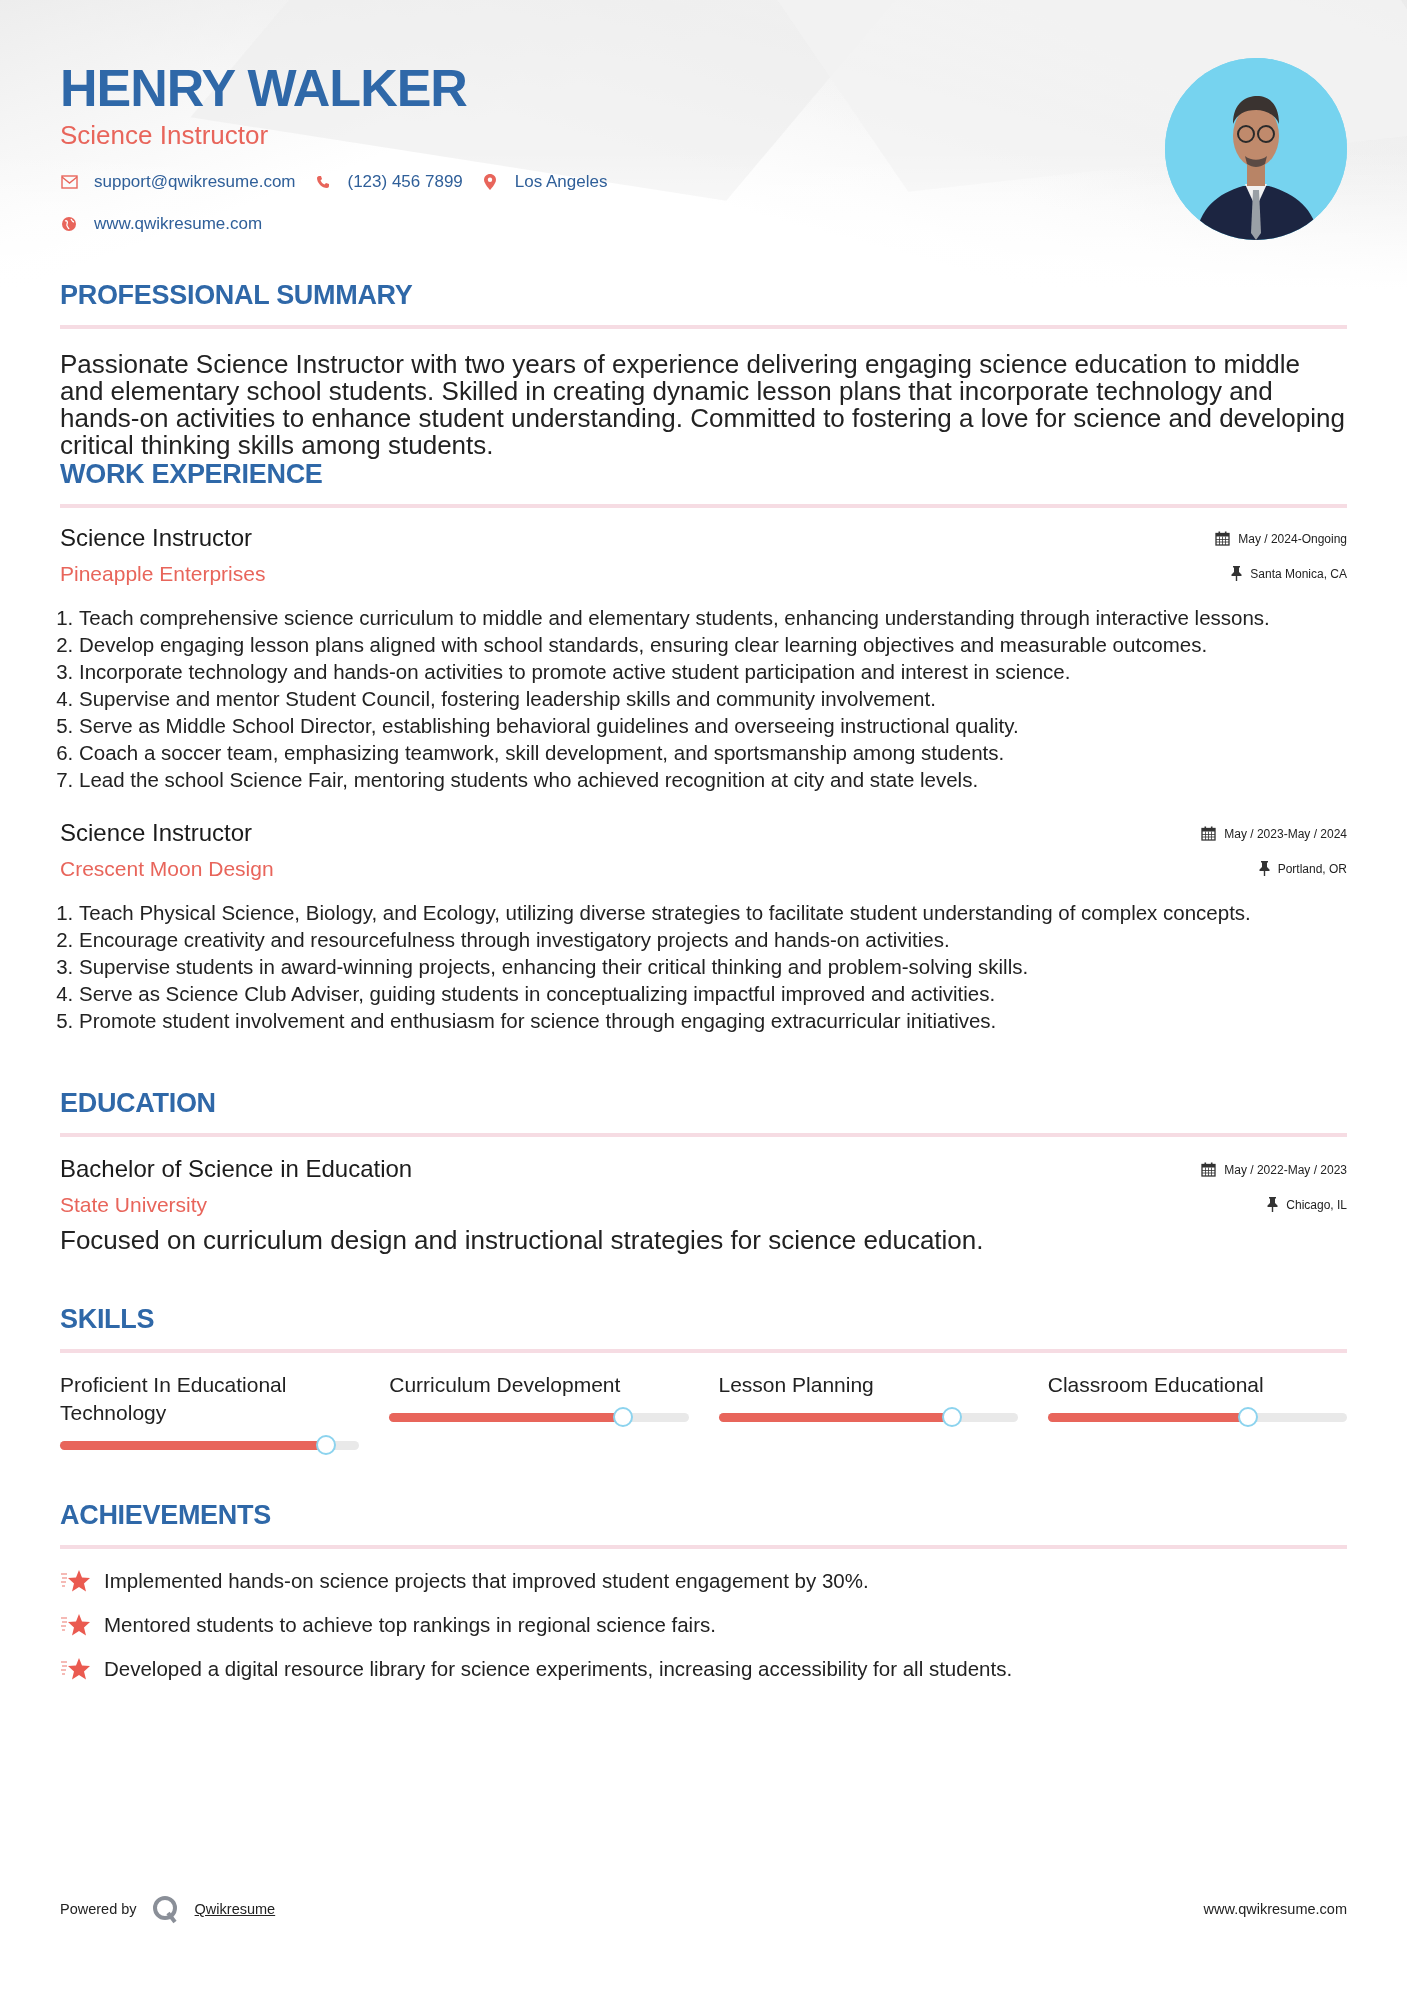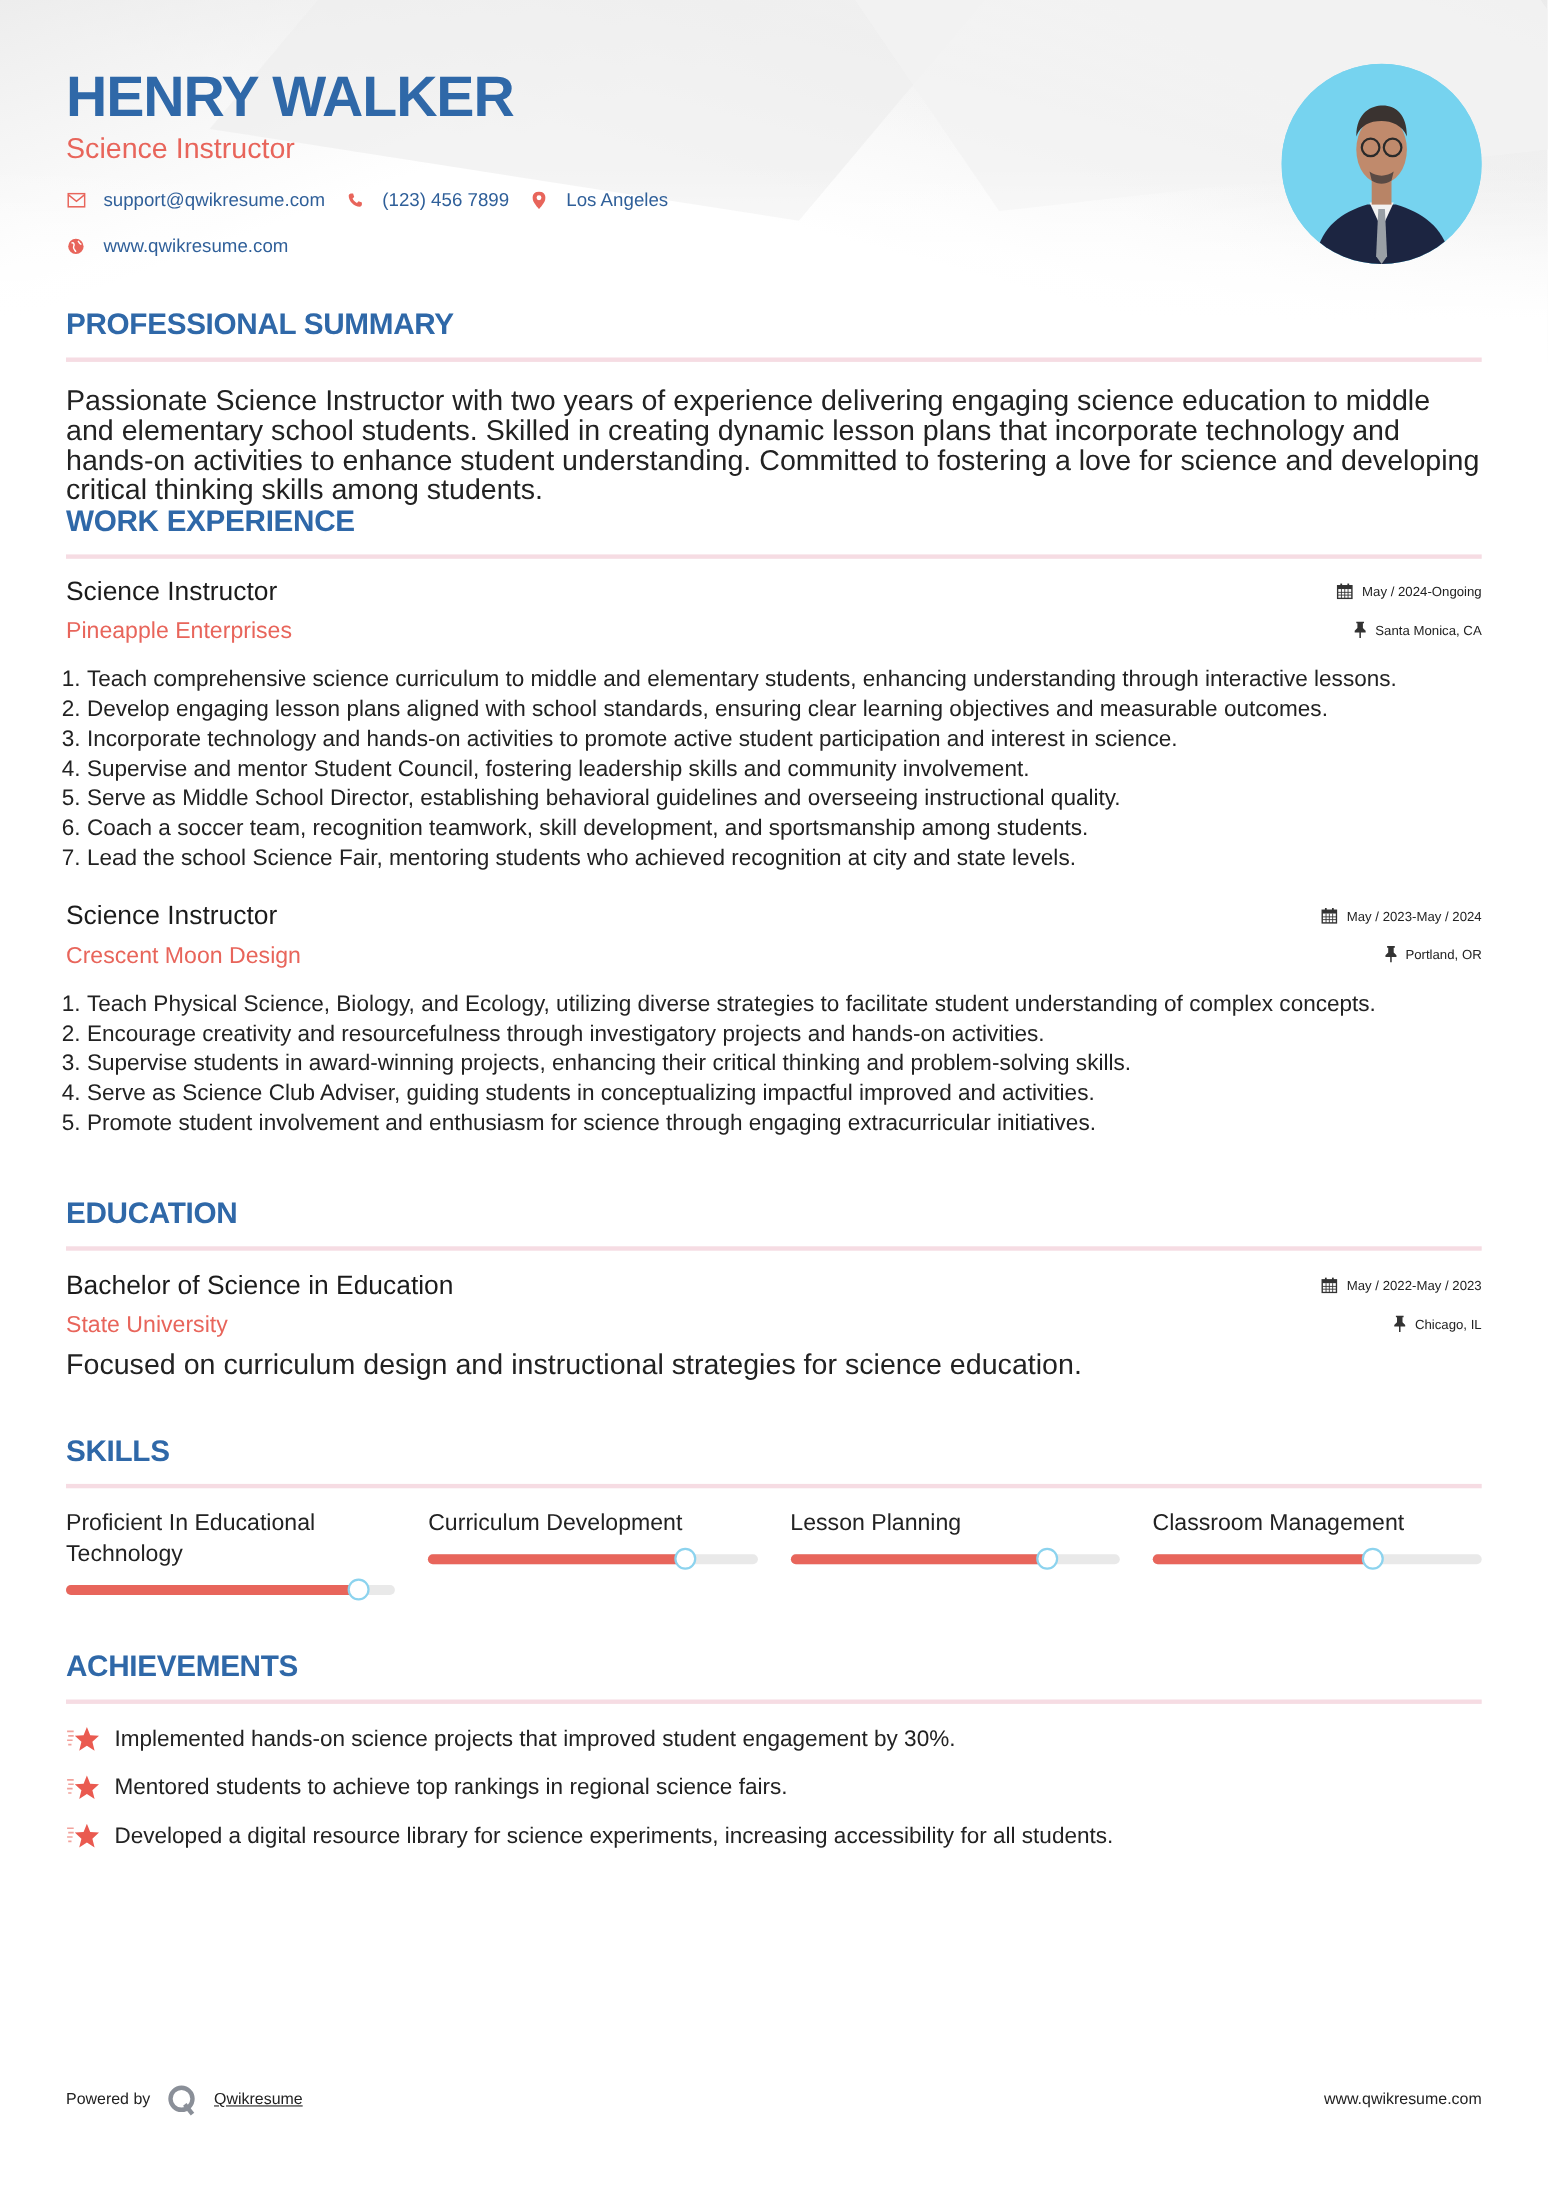--- a/index.html
+++ b/index.html
@@ -166,21 +166,21 @@
           </span>
           <span>Santa Monica, CA</span>
         </div>
       </div>
       <ol class="bullets">
         <li>Teach comprehensive science curriculum to middle and elementary students, enhancing understanding through interactive lessons.</li>
         <li>Develop engaging lesson plans aligned with school standards, ensuring clear learning objectives and measurable outcomes.</li>
         <li>Incorporate technology and hands-on activities to promote active student participation and interest in science.</li>
         <li>Supervise and mentor Student Council, fostering leadership skills and community involvement.</li>
         <li>Serve as Middle School Director, establishing behavioral guidelines and overseeing instructional quality.</li>
-        <li>Coach a soccer team, recognition teamwork, skill development, and sportsmanship among students.</li>
+        <li>Coach a soccer team, emphasizing teamwork, skill development, and sportsmanship among students.</li>
         <li>Lead the school Science Fair, mentoring students who achieved recognition at city and state levels.</li>
       </ol>
     </div>
 
     <div class="job" style="margin-top: 26px;">
       <div class="job-head">
         <div class="job-title">Science Instructor</div>
         <div class="job-meta">
           <span class="ic">
             <svg width="15" height="15" viewBox="0 0 15 15">
@@ -266,21 +266,21 @@
           </div>
       </div>
       <div class="skill">
         <div class="skill-name">Lesson Planning</div>
         <div class="bar">
             <div class="fill" style="width: 78%;"></div>
             <div class="knob" style="left: 78%;"></div>
           </div>
       </div>
       <div class="skill">
-        <div class="skill-name">Classroom Management</div>
+        <div class="skill-name">Classroom Educational</div>
         <div class="bar">
             <div class="fill" style="width: 67%;"></div>
             <div class="knob" style="left: 67%;"></div>
           </div>
       </div>
     </div>
   </div>
 
   <div class="section" style="margin-top: 50px;">
     <div class="sec-title">ACHIEVEMENTS</div>

